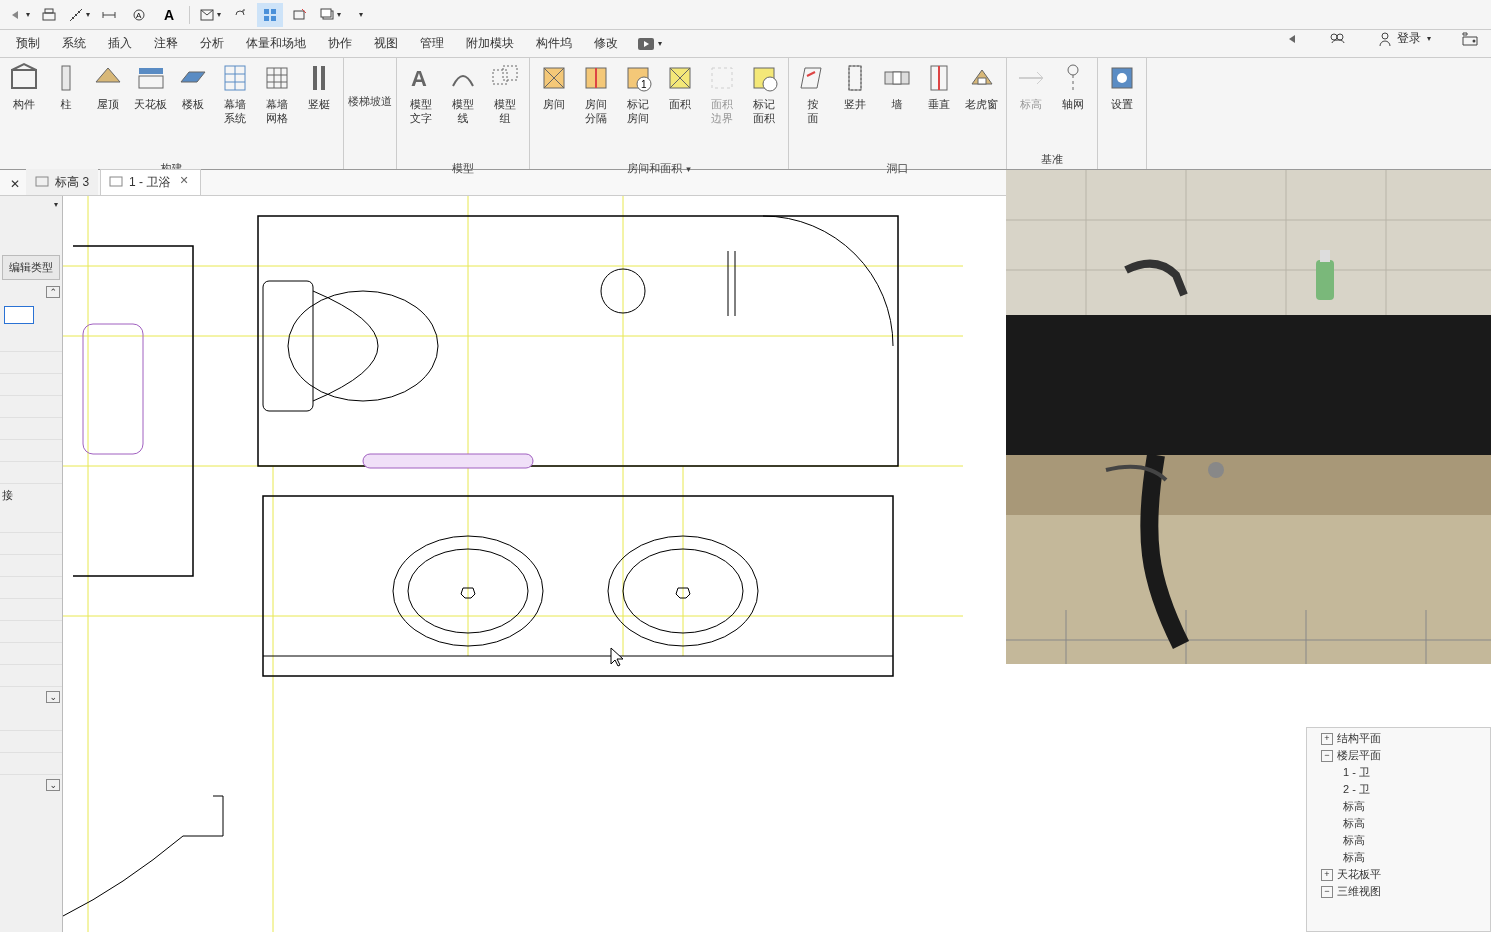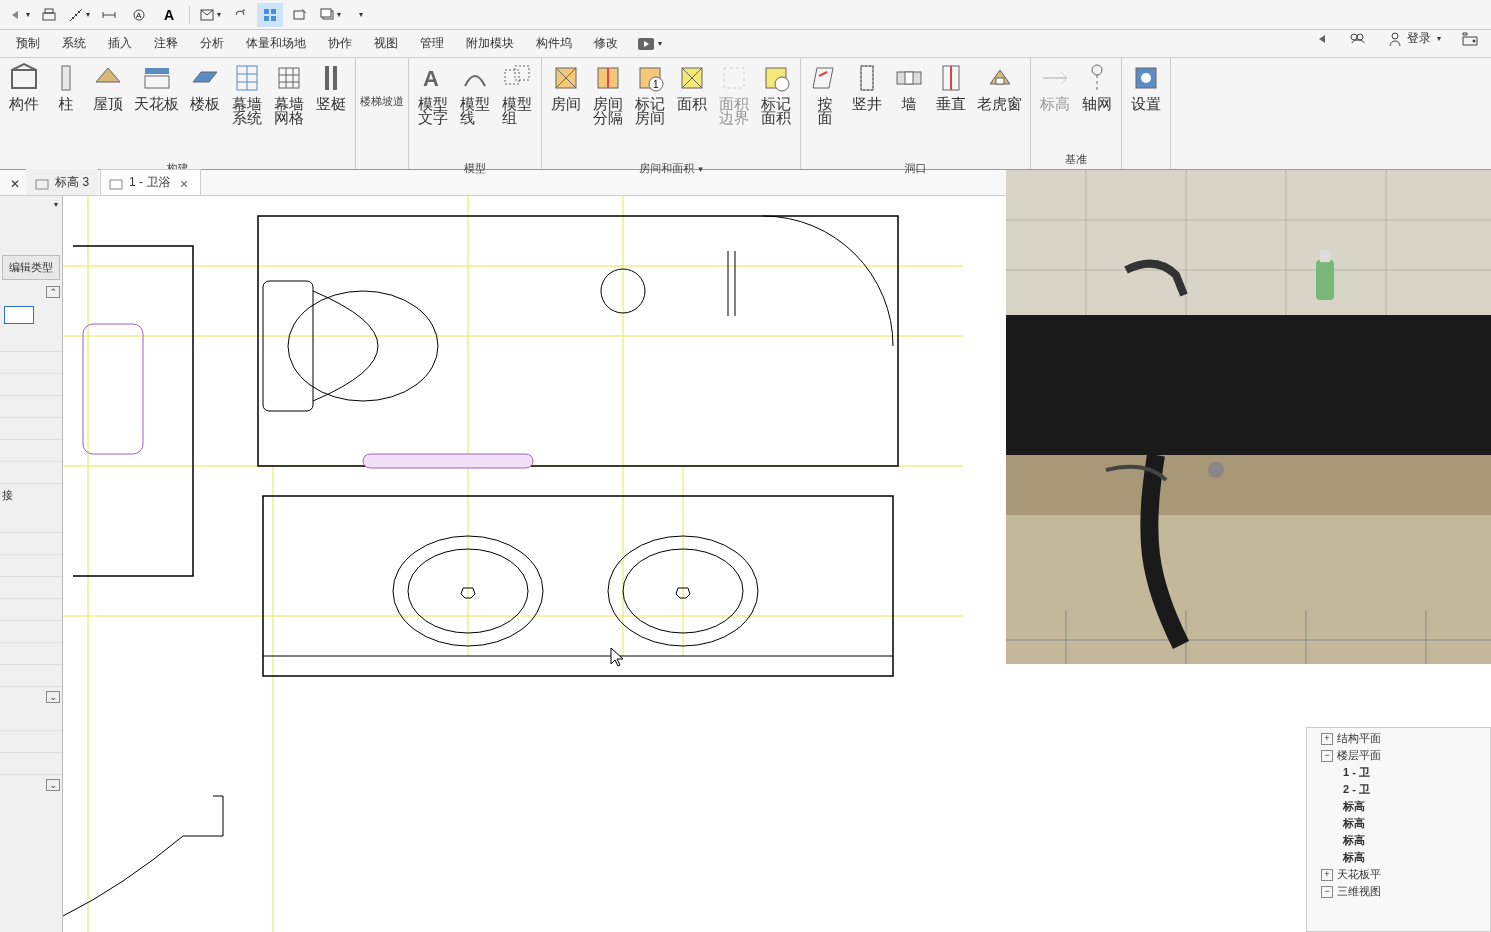--- a/index.html
+++ b/index.html
@@ -4,42 +4,42 @@
   <style>
     * { margin: 0; padding: 0; box-sizing: border-box; font-family: "Microsoft YaHei", Arial, sans-serif; }
     body { background: #f0f0f0; font-size: 12px; color: #333; width: 1491px; height: 932px; overflow: hidden; position: relative; }
 
     
     .titlebar { height: 30px; background: #f5f5f5; display: flex; align-items: center; position: relative; border-bottom: 1px solid #ccc; }
     .titlebar-left { display: flex; align-items: center; gap: 4px; padding-left: 6px; }
     .t-btn { width: 26px; height: 24px; display: flex; align-items: center; justify-content: center; cursor: pointer; }
     .t-sep { width: 1px; height: 18px; background: #ccc; margin: 0 3px; }
     .titlebar-center { position: absolute; left: 0; right: 0; text-align: center; font-size: 13px; color: #333; pointer-events: none; }
-    .titlebar-right { margin-left: auto; display: flex; align-items: center; gap: 10px; padding-right: 8px; margin-top: 48px; }
+    .titlebar-right { margin-left: auto; display: flex; align-items: center; gap: 20px; padding-right: 8px; margin-top: 48px; }
     .login { display: flex; align-items: center; gap: 4px; cursor: pointer; padding: 2px 6px; }
 
     
     .ribbon-tabs { height: 28px; background: #f5f5f5; display: flex; align-items: center; padding-left: 6px; border-bottom: 1px solid #ccc; gap: 2px; }
     .rtab { padding: 4px 10px; cursor: pointer; border-radius: 3px 3px 0 0; }
     .rtab-play { margin-left: 8px; display: flex; align-items: center; gap: 2px; }
 
     
     .ribbon { height: 112px; background: #f5f5f5; display: flex; border-bottom: 1px solid #999; }
     .rgroup { border-right: 1px solid #ccc; display: flex; flex-direction: column; padding: 2px 4px 0 4px; }
     .rgroup-items { display: flex; flex: 1; gap: 2px; }
     .ritem { display: flex; flex-direction: column; align-items: center; justify-content: flex-start; min-width: 40px; padding: 2px 4px; cursor: pointer; }
     .ritem-icon { width: 32px; height: 32px; display: flex; align-items: center; justify-content: center; margin-bottom: 3px; }
-    .ritem-label { font-size: 15px; text-align: left; line-height: 14px; white-space: pre-line; }
+    .ritem-label { font-size: 11px; text-align: center; line-height: 14px; white-space: pre-line; }
     .rgroup-title { font-size: 11px; text-align: center; color: #444; padding: 2px 0; display: flex; align-items: center; justify-content: center; gap: 4px; margin-top: 32px; }
     .rgroup-arrow { font-size: 9px; }
     .ritem.disabled { opacity: 0.5; cursor: default; }
 
     
     .view-tabs { height: 26px; background: #f8f8f8; display: flex; align-items: flex-end; padding-left: 4px; border-bottom: 1px solid #ccc; }
-    .vtab { padding: 4px 8px; display: flex; align-items: flex-end; gap: 6px; cursor: pointer; border: 1px solid transparent; border-bottom: none; background: #e8e8e8; margin-right: 2px; }
+    .vtab { padding: 4px 8px; display: flex; align-items: flex-start; gap: 6px; cursor: pointer; border: 1px solid transparent; border-bottom: none; background: #e8e8e8; margin-right: 2px; }
     .vtab.active { background: #fff; border-color: #ccc; }
     .vtab.first { background: #f0f0f0; }
     .vtab-close { font-size: 11px; color: #666; padding: 0 3px; }
 
     
     .main { position: relative; height: calc(932px - 30px - 28px - 112px - 26px); display: flex; }
 
     
     .prop-panel { width: 63px; background: #f0f0f0; border-right: 1px solid #bbb; position: relative; }
     .prop-edit { writing-mode: horizontal-tb; font-size: 12px; padding: 4px 2px; text-align: center; border-bottom: 1px solid #ccc; }
@@ -51,21 +51,21 @@
     .canvas { flex: 1; background: #fff; position: relative; overflow: hidden; }
 
     
     .ref-image { position: absolute; right: 0; top: 170px; width: 485px; height: 494px; background: #3a3a35; }
 
     
     .browser { position: absolute; right: 0; bottom: 0; width: 185px; height: 205px; background: #f8f8f8; border: 1px solid #ccc; font-size: 11px; overflow: hidden; }
     .browser-row { display: flex; align-items: center; padding: 1px 2px; gap: 4px; white-space: nowrap; }
     .b-exp { width: 12px; height: 12px; border: 1px solid #888; display: flex; align-items: center; justify-content: center; font-size: 9px; line-height: 9px; cursor: pointer; }
     .indent-1 { padding-left: 14px; }
-    .indent-2 { padding-left: 36px; font-weight: bold; }
+    .indent-2 { padding-left: 36px; }
 
     
     .browser-content { padding-top: 2px; }
 
     
     .canvas svg { position: absolute; top: 0; left: 0; }
 
     
     .ritem-icon svg, .t-btn svg { display: block; }
 

